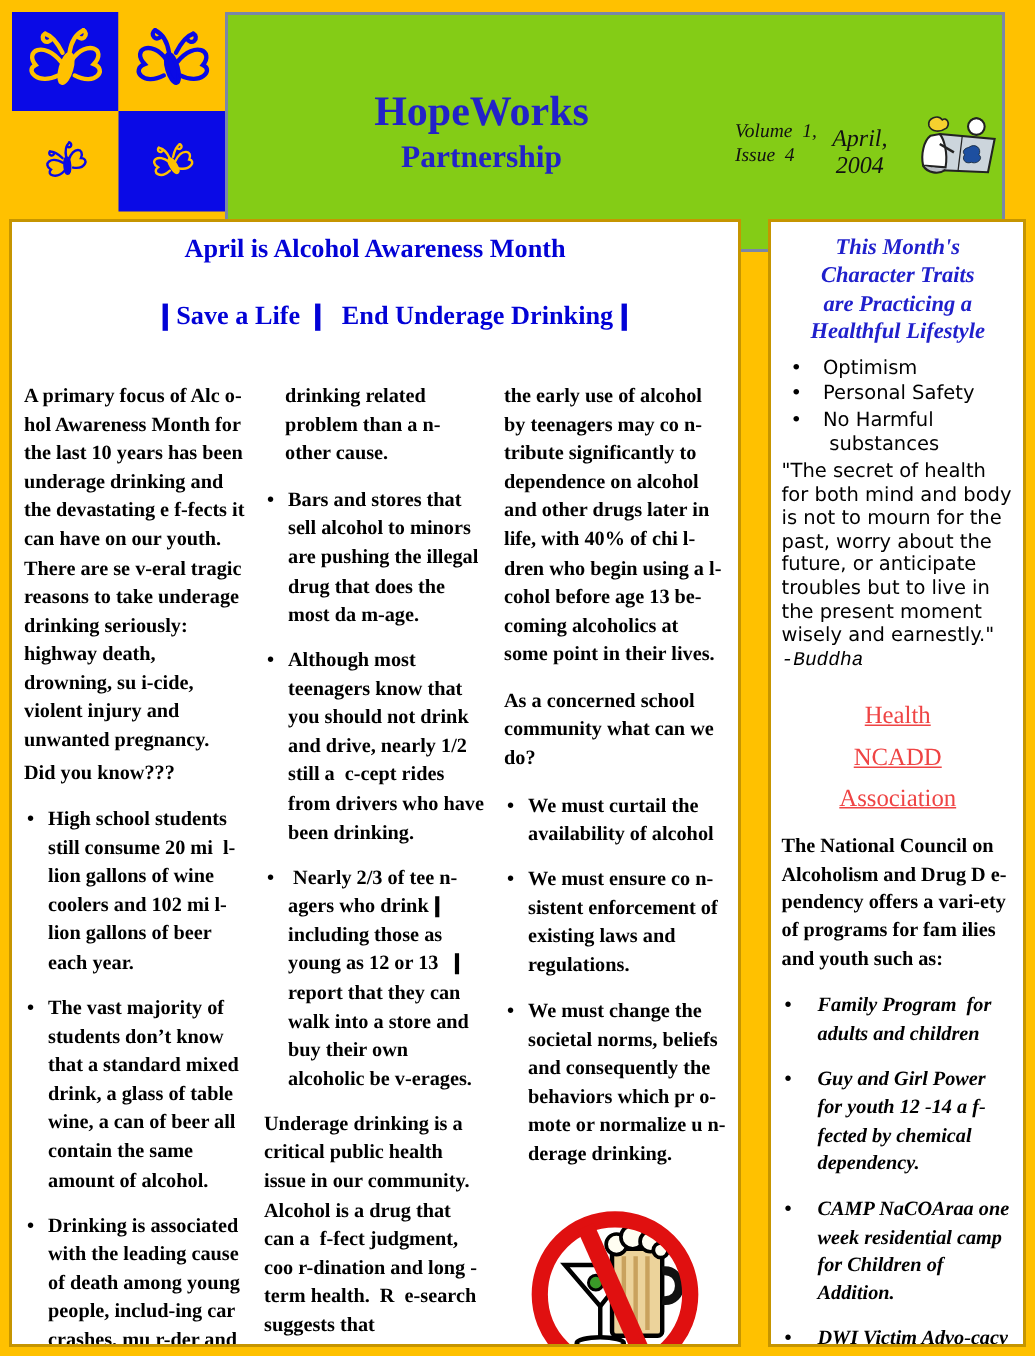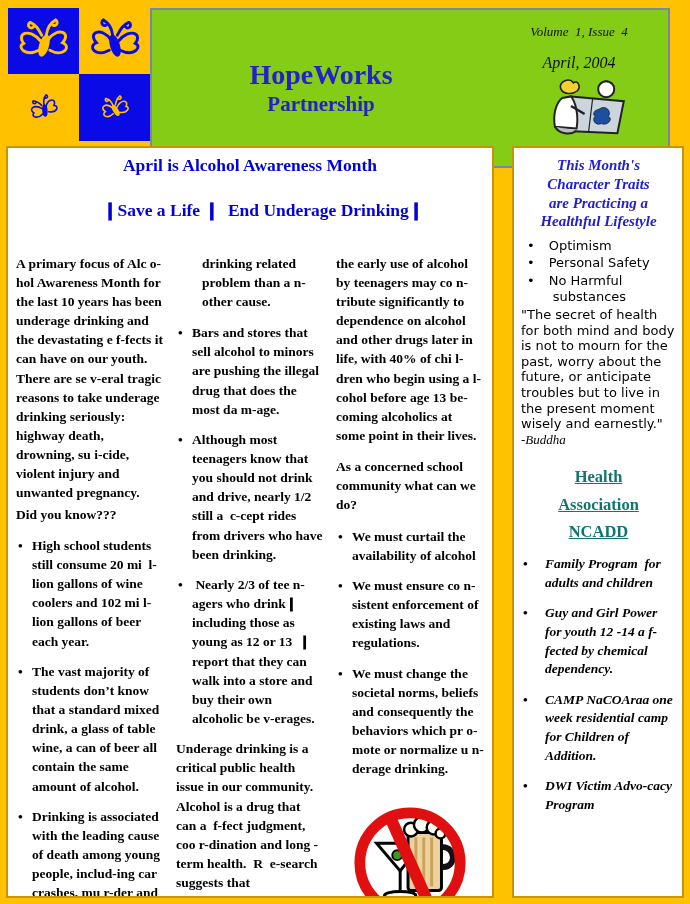--- a/index.html
+++ b/index.html
@@ -19,21 +19,21 @@
   .bf-yellow{color:#FFC100;}
   .bf-blue{color:#0A0AE6;}
   .title-box{
     position:absolute;left:150px;top:8px;width:520px;height:160px;
     background:#84cc16;border:2px solid #7a86a8;box-sizing:border-box;
     display:flex;
   }
   .title-left{flex:1;display:flex;flex-direction:column;align-items:center;justify-content:center;text-align:center;}
   .newsletter-title{color:#2222C8;font-weight:700;font-size:28px;line-height:1.15;}
   .newsletter-subtitle{color:#2222C8;font-weight:700;font-size:21px;line-height:1.2;}
-  .title-right{width:178px;display:flex;flex-direction:column;align-items:center;padding-top:14px;}
+  .title-right{width:178px;display:flex;flex-direction:row;align-items:center;padding-top:14px;}
   .volume-line{font-style:italic;font-size:13px;color:#111;white-space:pre-wrap;}
   .date-line{font-style:italic;font-size:16px;color:#111;margin-top:14px;text-align:center;}
   .clipart{margin-top:2px;}
   
   .main-panel{
     position:absolute;left:6px;top:146px;width:488px;height:752px;
     background:#fff;border:2px solid #C69500;box-sizing:border-box;
     overflow:hidden;
   }
   .sidebar{
@@ -43,32 +43,32 @@
   }
   
   .headline{color:#0202D6;font-weight:700;font-size:17.5px;line-height:1.28;text-align:center;margin-top:6px;white-space:pre-wrap;}
   .columns{display:flex;gap:12px;padding:10px 8px 0 8px;}
   .col{flex:1;font-size:13.5px;font-weight:700;color:#000;line-height:1.42;}
   .para{white-space:pre-wrap;margin:0 0 2px 0;}
   .para-gap{margin-bottom:12px;}
   .bullet{display:flex;gap:6px;margin:0 0 11px 2px;}
   .bullet .bm{min-width:8px;}
   .bullet .bt{white-space:pre-wrap;}
-  .cont{white-space:pre-wrap;margin-left:26px;margin-bottom:12px;}
+  .cont{white-space:pre-wrap;margin-left:14px;margin-bottom:12px;}
   .no-alcohol-wrap{display:flex;justify-content:center;margin-top:26px;}
   
   .traits-heading{color:#2020CC;font-weight:700;font-size:15px;line-height:1.25;text-align:center;white-space:pre-wrap;margin-top:2px;font-style:italic;}
   .traits-list{margin-top:7px;font-family:"DejaVu Sans", sans-serif;font-size:13px;font-weight:400;}
   .trait{display:flex;gap:14px;margin:0 0 1px 6px;line-height:1.25;}
   .trait .bm{min-width:6px;}
   .trait .bt{white-space:pre-wrap;}
   .quote{font-family:"DejaVu Sans", sans-serif;font-size:13px;line-height:1.2;color:#000;white-space:pre-wrap;margin-top:2px;}
-  .quote-author{font-family:Liberation Serif, serif;font-size:13px;font-style:italic;line-height:1.2;}
+  .quote-author{font-family:Liberation Mono, monospace;font-size:13px;font-style:italic;line-height:1.2;}
   .links-block{text-align:center;margin:16px 0 10px 0;}
-  .side-link{display:block;color:#0f766e;font-weight:700;font-size:16.5px;line-height:1.65;text-decoration:underline;cursor:pointer;}
+  .side-link{display:block;color:#ef4444;font-weight:400;font-size:16.5px;line-height:1.65;text-decoration:underline;cursor:pointer;}
   .ncadd-para{font-size:13.5px;font-weight:700;line-height:1.38;white-space:pre-wrap;margin-bottom:13px;}
   .program{display:flex;gap:15px;margin:0 0 12px 2px;font-size:13.5px;font-weight:700;line-height:1.38;}
   .program .bm{min-width:7px;}
   .program .bt{white-space:pre-wrap;font-style:italic;}
   .hidden-defs{position:absolute;width:0;height:0;overflow:hidden;}
 </style>
 </head>
 <body>
 
 <svg class="hidden-defs" aria-hidden="true">
@@ -229,24 +229,25 @@
           <span class="bm">•</span>
           <span class="bt">No Harmful
  substances</span>
         </div>
     </div>
     <div class="quote">"The secret of health for both mind and body is not to mourn for the past, worry about the future, or anticipate troubles but to live in the present moment wisely and earnestly."</div>
     <div class="quote-author">-Buddha</div>
 
     <div class="links-block">
       <span class="side-link">Health</span>
+      <span class="side-link">NCADD</span>
       <span class="side-link">Association</span>
-      <span class="side-link">NCADD</span>
-    </div>
-
+    </div>
+
+    <div class="ncadd-para">The National Council on Alcoholism and Drug D e-pendency offers a vari-ety of programs for fam ilies and youth such as:</div>
 
     <div class="program">
         <span class="bm">•</span>
         <span class="bt">Family Program  for adults and children</span>
       </div>
     <div class="program">
         <span class="bm">•</span>
         <span class="bt">Guy and Girl Power for youth 12 -14 a f-fected by chemical dependency.</span>
       </div>
     <div class="program">

